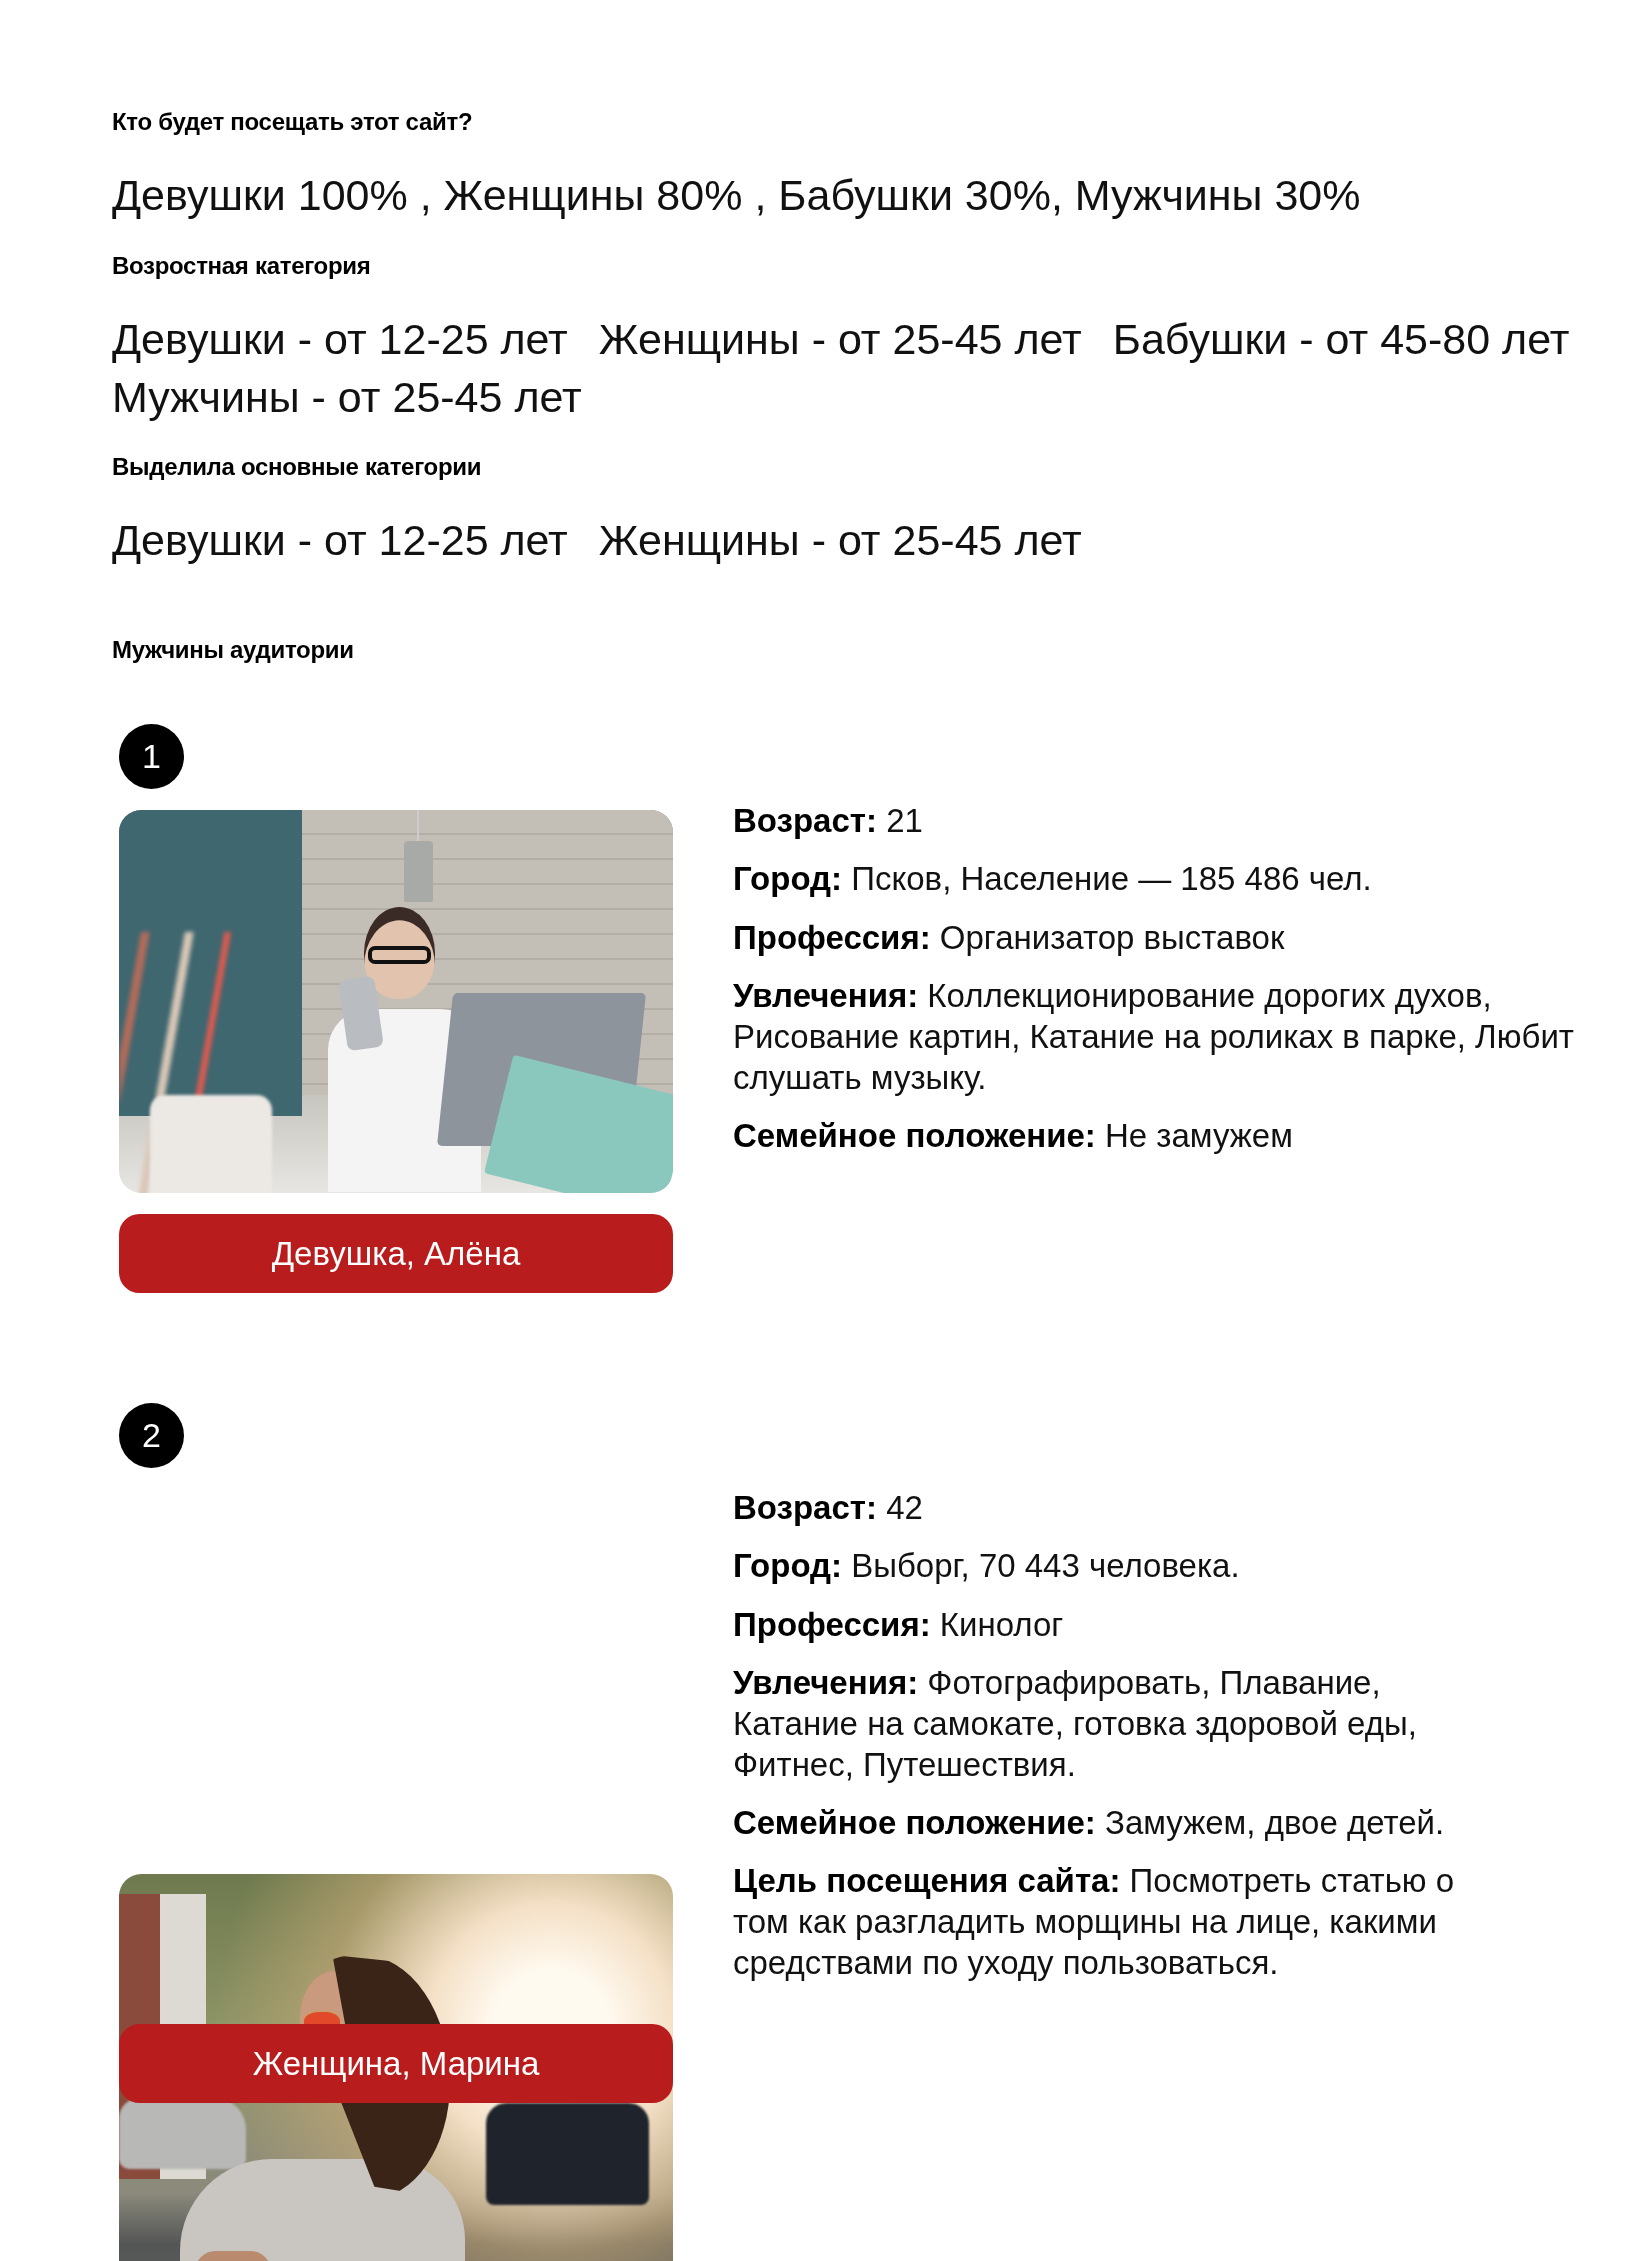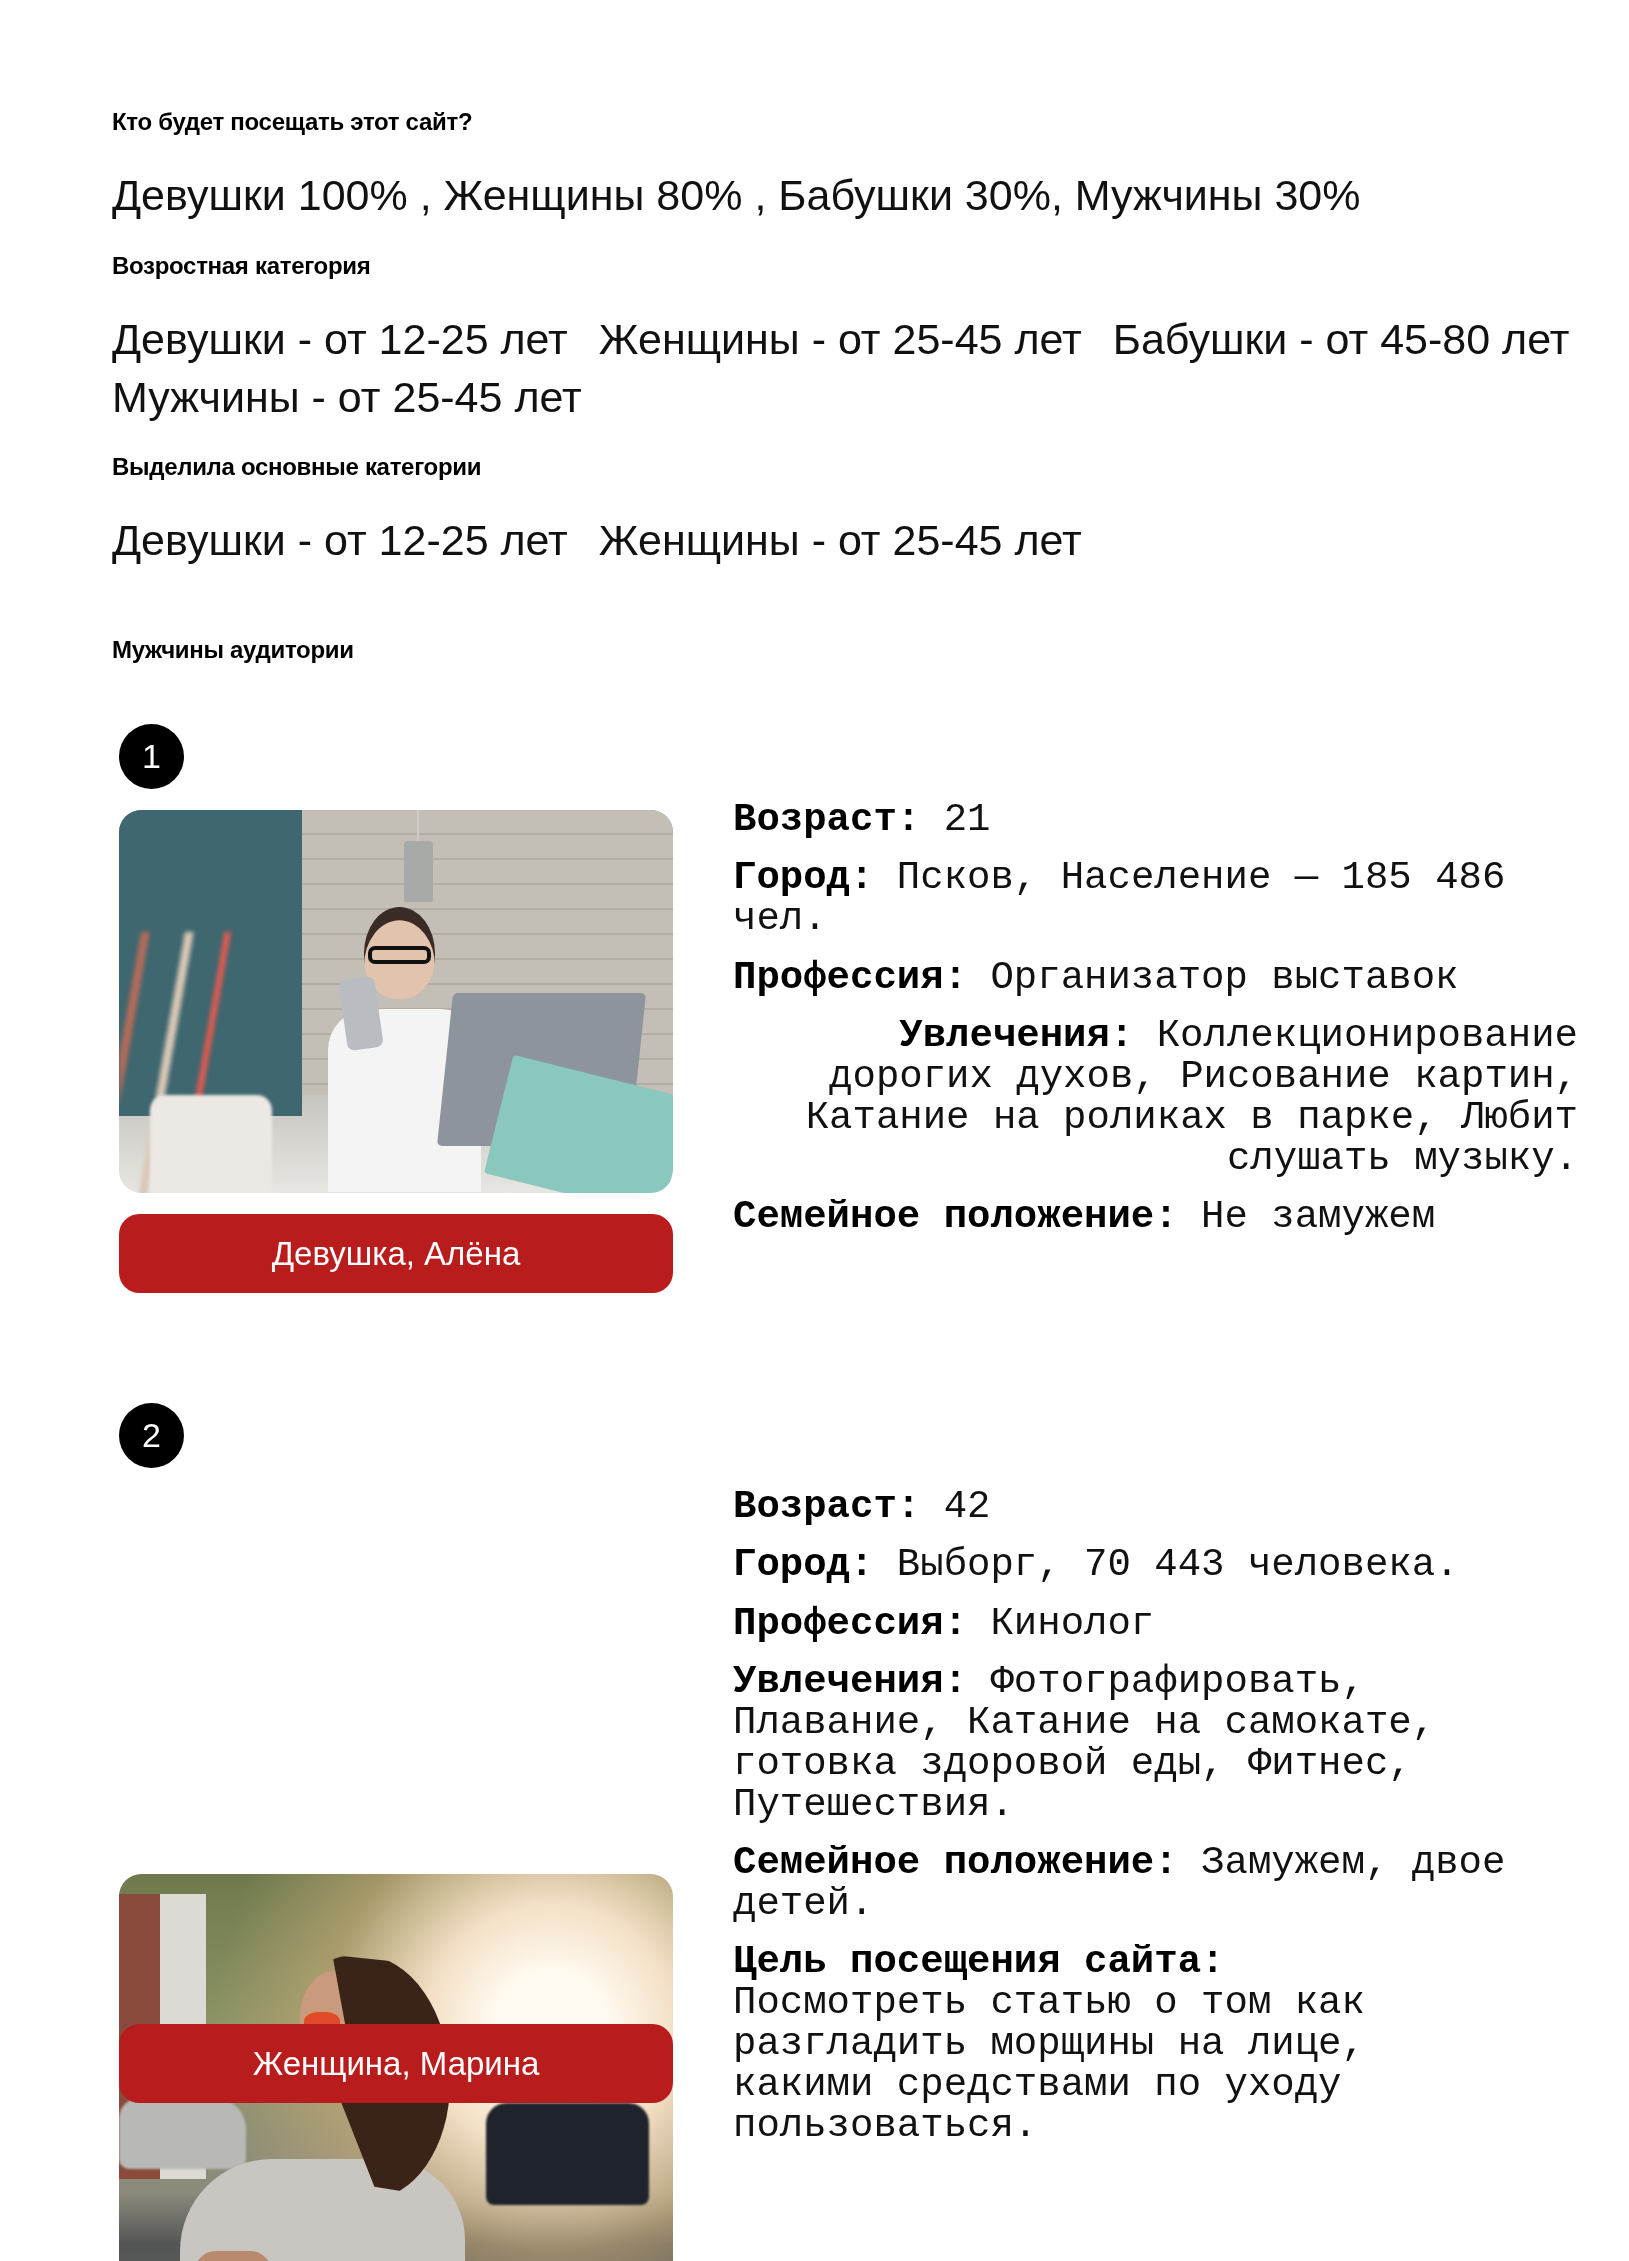--- a/index.html
+++ b/index.html
@@ -8,21 +8,21 @@
   .abs { position:absolute; }
   .h { font-weight:700; font-size:24px; line-height:1.2; letter-spacing:-0.3px; }
   .p { font-weight:400; font-size:43px; line-height:1.2; color:#111; }
   .p span.gap { display:inline-block; width:31px; }
   .badge { width:65px; height:65px; border-radius:50%; background:#000; color:#fff;
            font-size:34px; display:flex; align-items:center; justify-content:center; }
   .photo { width:554px; border-radius:22.4px; overflow:hidden; }
   .pill { width:554px; height:79px; border-radius:20.4px; background:#b91c1c; color:#fff;
           font-size:33px; display:flex; align-items:center; justify-content:center; }
   .info { left:733px; width:876px; }
-  .row { font-size:39px; line-height:41px; margin:0 0 17.3px 0; color:#111;font-family:Liberation Mono, monospace; }
+  .row { font-size:33px; line-height:41px; margin:0 0 17.3px 0; color:#111; }
   .row b { font-weight:700; color:#000; }
 
   
   .ph1 { height:383px; background:
       linear-gradient(180deg, #7f8a89 0%, #9aa39f 40%, #c8c6c0 75%, #e8e6e2 100%); position:relative; }
   .ph1 .wall-l { position:absolute; left:0; top:0; width:183px; height:306px; background:#3f6770; }
   .ph1 .wall-r { position:absolute; left:183px; top:0; right:0; height:285px;
       background:repeating-linear-gradient(180deg,#c3bfb6 0 23.4px,#b2aea5 23.4px 25px); }
   .ph1 .lamp { position:absolute; left:285px; top:31px; width:28.5px; height:61px; background:#a8aaa8; border-radius:4.1px 4.1px 2px 2px; }
   .ph1 .cord { position:absolute; left:298px; top:0; width:2px; height:32px; background:#ccc; }
@@ -86,21 +86,21 @@
   <div class="folder"></div>
   <div class="brushes"></div>
   <div class="cup"></div>
 </div>
 <div class="abs pill" style="left:119px; top:1214px;">Девушка, Алёна</div>
 
 <div class="abs info" style="top:800px;">
   <p class="row"><b>Возраст:</b><span> 21</span></p>
   <p class="row"><b>Город:</b><span> Псков, Население — 185 486 чел.</span></p>
   <p class="row"><b>Профессия:</b><span> Организатор выставок</span></p>
-  <p class="row" style="width:845px;text-align:right;"><b>Увлечения:</b><span> Коллекционирование дорогих духов, Рисование картин, Катание на роликах в парке, Любит слушать музыку.</span></p>
+  <p class="row" style="width:845px;"><b>Увлечения:</b><span> Коллекционирование дорогих духов, Рисование картин, Катание на роликах в парке, Любит слушать музыку.</span></p>
   <p class="row"><b>Семейное положение:</b><span> Не замужем</span></p>
 </div>
 
 <div class="abs badge" style="left:119px; top:1403px;">2</div>
 <div class="abs photo ph2" style="left:119px; top:1491px;">
   <div class="bldg"></div>
   <div class="bldg2"></div>
   <div class="car1"></div>
   <div class="car2"></div>
   <div class="shirt"></div>

